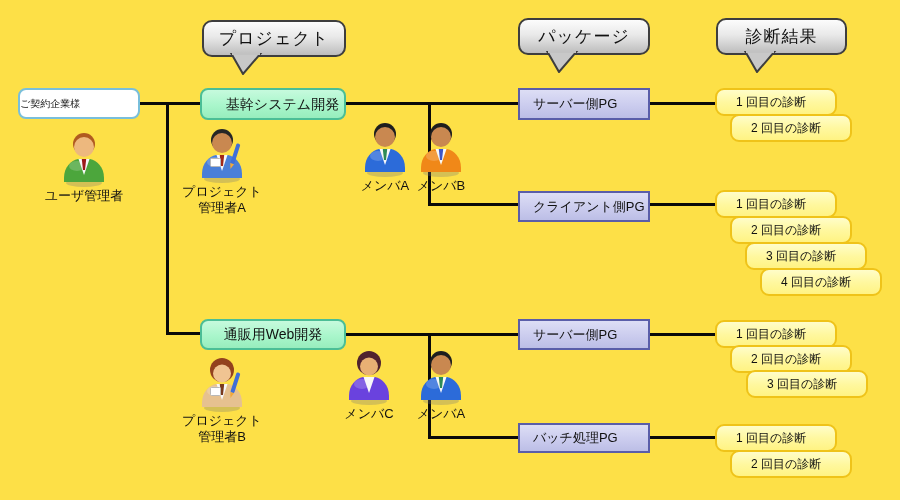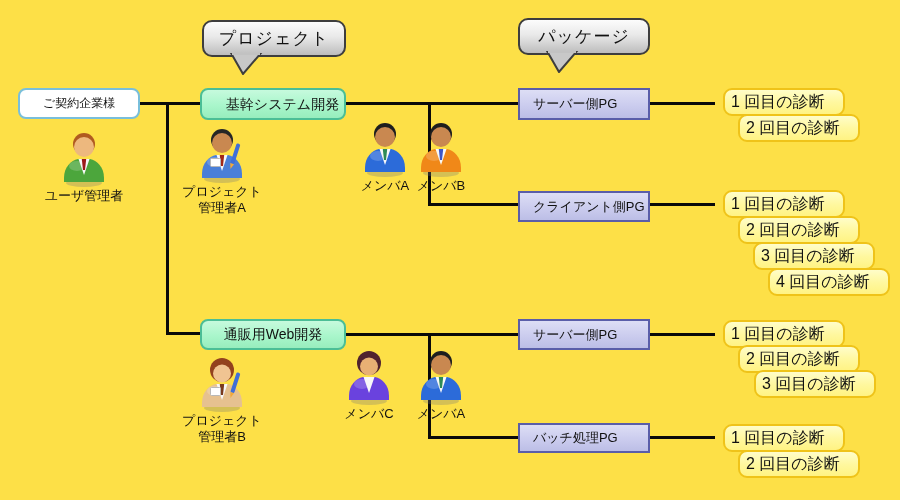--- a/index.html
+++ b/index.html
@@ -5,31 +5,31 @@
   html,body{margin:0;padding:0;background:#FFFFFF;}
   #stage{position:relative;width:900px;height:500px;background:#fde047;overflow:hidden;
          font-family:"Liberation Sans","DejaVu Sans",sans-serif;color:#111;}
   .line{position:absolute;background:#0A0A0A;z-index:1;}
   .callout{position:absolute;height:37px;border:2px solid #3E3E3E;border-radius:10px;
            background:linear-gradient(180deg,#FCFCFC 0%,#E9E9E9 45%,#BDBDBD 100%);
            text-align:center;line-height:33px;font-size:17px;letter-spacing:1px;
            box-sizing:border-box;z-index:3;}
   .callout .tail{position:absolute;left:24px;bottom:-20px;width:36px;height:22px;}
   .company-box{position:absolute;left:18px;top:88px;width:122px;height:31px;
-           border:2px solid #79BFDB;border-radius:8px;background:#FFFFFF;text-align:center;
-           line-height:27px;font-size:12px;box-sizing:border-box;z-index:2;}
+           border:2px solid #79BFDB;border-radius:8px;background:#FFFFFF;text-align:left;
+           line-height:27px;font-size:10px;box-sizing:border-box;z-index:2;}
   .project-box{position:absolute;width:146px;height:32px;border:2px solid #4BBE96;border-radius:8px;
            background:linear-gradient(180deg,#C6FADD 0%,#A9F6CB 55%,#97EDBD 100%);
            text-align:center;line-height:28px;font-size:14px;box-sizing:border-box;z-index:2;}
   .package-box{position:absolute;width:132px;height:32px;border:2px solid #5A5EA9;border-radius:0;
            background:linear-gradient(180deg,#DDDEF5 0%,#CBCCEE 55%,#BCBEE6 100%);
            text-align:left;padding-left:13px;line-height:28px;font-size:13px;box-sizing:border-box;z-index:2;}
   .note{position:absolute;width:122px;height:28px;border:2px solid #EFC319;border-radius:9px;
            background:linear-gradient(180deg,#FFFDC9 0%,#FFF8A0 50%,#FFF383 100%);
-           text-align:left;padding-left:6px;line-height:24px;font-size:16px;box-sizing:border-box;z-index:2;margin-left:8px;}
+           text-align:left;padding-left:19px;line-height:24px;font-size:12px;box-sizing:border-box;z-index:2;}
   .person{position:absolute;text-align:center;z-index:4;}
   .person .icon{display:block;height:56px;}
   .person .plabel{display:block;font-size:13px;line-height:16px;white-space:nowrap;}
 </style>
 </head>
 <body>
 
 <div id="stage">
 
   <div class="line" style="left:140px;top:102px;width:60px;height:3px;"></div>
@@ -53,20 +53,27 @@
       <rect x="4" y="-2" width="28" height="4" fill="#C2C2C2"></rect>
     </svg>
   </div>
   <div class="callout" style="left:518px;top:18px;width:132px;">
     <span>パッケージ</span>
     <svg class="tail" viewBox="0 0 36 22">
       <polygon points="3,0 15,21 33,0" fill="#C8C8C8" stroke="#3E3E3E" stroke-width="2"></polygon>
       <rect x="4" y="-2" width="28" height="4" fill="#C2C2C2"></rect>
     </svg>
   </div>
+  <div class="callout" style="left:716px;top:18px;width:131px;">
+    <span>診断結果</span>
+    <svg class="tail" viewBox="0 0 36 22">
+      <polygon points="3,0 15,21 33,0" fill="#C8C8C8" stroke="#3E3E3E" stroke-width="2"></polygon>
+      <rect x="4" y="-2" width="28" height="4" fill="#C2C2C2"></rect>
+    </svg>
+  </div>
 
   <div class="company-box">
     <span>ご契約企業様</span>
   </div>
 
   <div class="project-box" style="left:200px;top:88px;padding-left:19px;">
     <span>基幹システム開発</span>
   </div>
   <div class="project-box" style="left:200px;top:319px;height:31px;line-height:27px;">
     <span>通販用Web開発</span>

